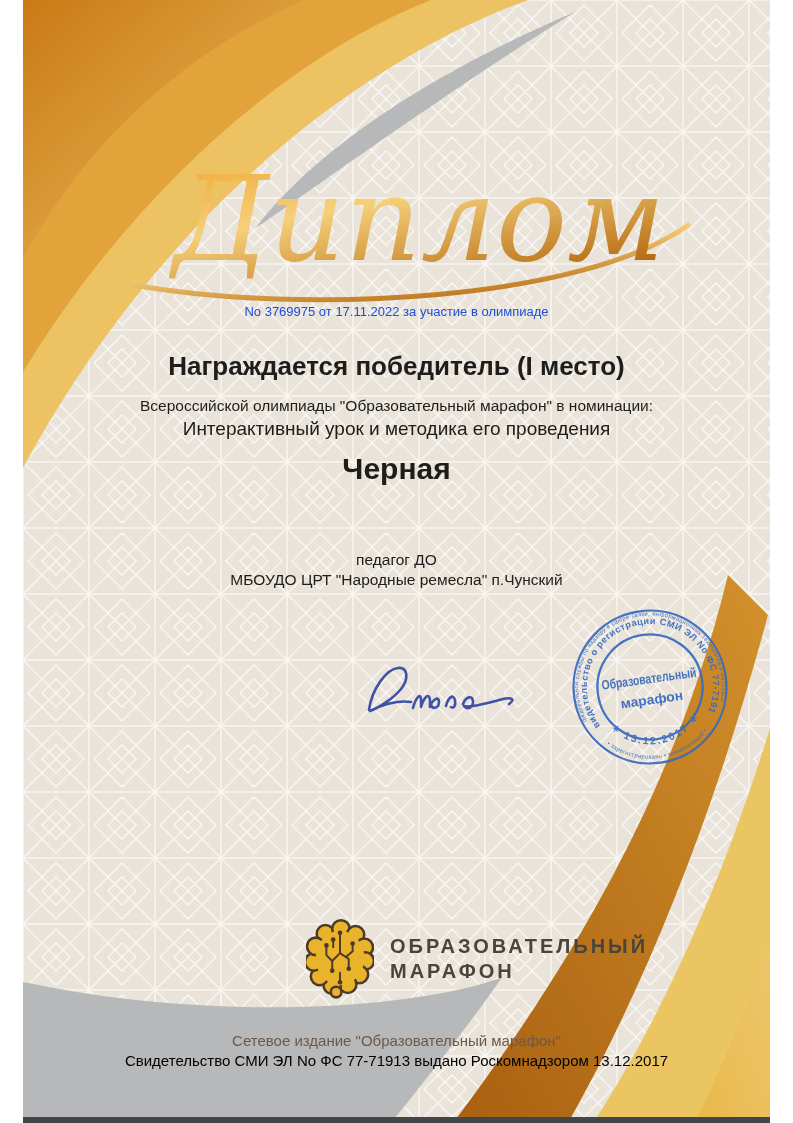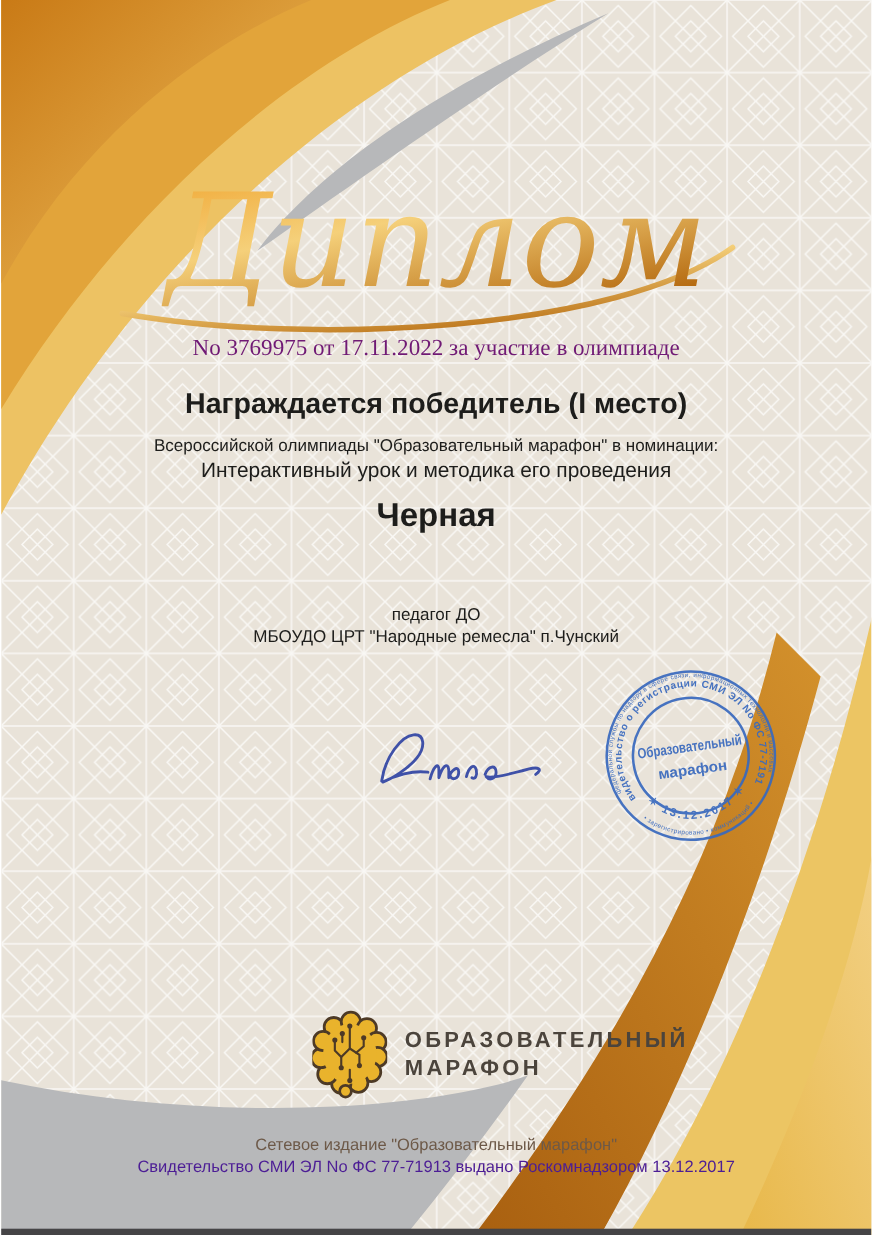--- a/index.html
+++ b/index.html
@@ -1,33 +1,33 @@
 <!DOCTYPE html>
 <html><head>
 <meta charset="utf-8">
 <style>
   html,body{margin:0;padding:0;background:#ffffff;}
   .page{
     position:relative;width:747px;height:1123px;margin:0 auto;
     overflow:hidden;background:#e9e3d9;
-    font-family:"Liberation Sans",sans-serif;color:#1d1d1b;padding-left:44px;
+    font-family:"Liberation Sans",sans-serif;color:#1d1d1b;
   }
   .layer{position:absolute;inset:0;}
   svg{display:block;}
   .txt{position:absolute;left:0;width:100%;text-align:center;}
-  .ref-line{top:304px;font-size:21px;color:#701a75;font-family:Liberation Serif, serif;}
+  .ref-line{top:304px;font-size:13px;color:#1d4ed8;}
   .heading{top:351px;font-size:26px;font-weight:bold;}
   .comp1{top:397px;font-size:15.5px;}
   .comp2{top:418px;font-size:19px;}
   .name{top:450px;font-size:30px;font-weight:bold;line-height:37px;}
   .position{top:551px;font-size:15.5px;text-align:center;}
   .org{top:571px;font-size:15.5px;}
   .editor{position:absolute;left:96px;top:657px;font-size:15.5px;line-height:21px;text-align:left;}
   .footer1{top:1032px;font-size:15px;color:#6d5948;}
-  .footer2{top:1052px;font-size:15px;color:#4c1d95;}
+  .footer2{top:1052px;font-size:15px;color:#000000;}
   .logo{position:absolute;left:283px;top:918px;display:flex;align-items:center;}
   .logo-text{margin-left:16px;font-size:20px;font-weight:bold;letter-spacing:3px;
              color:#4b443c;line-height:25px;}
   .abs{position:absolute;}
 </style>
 </head>
 <body>
 
 <div class="page">
 

